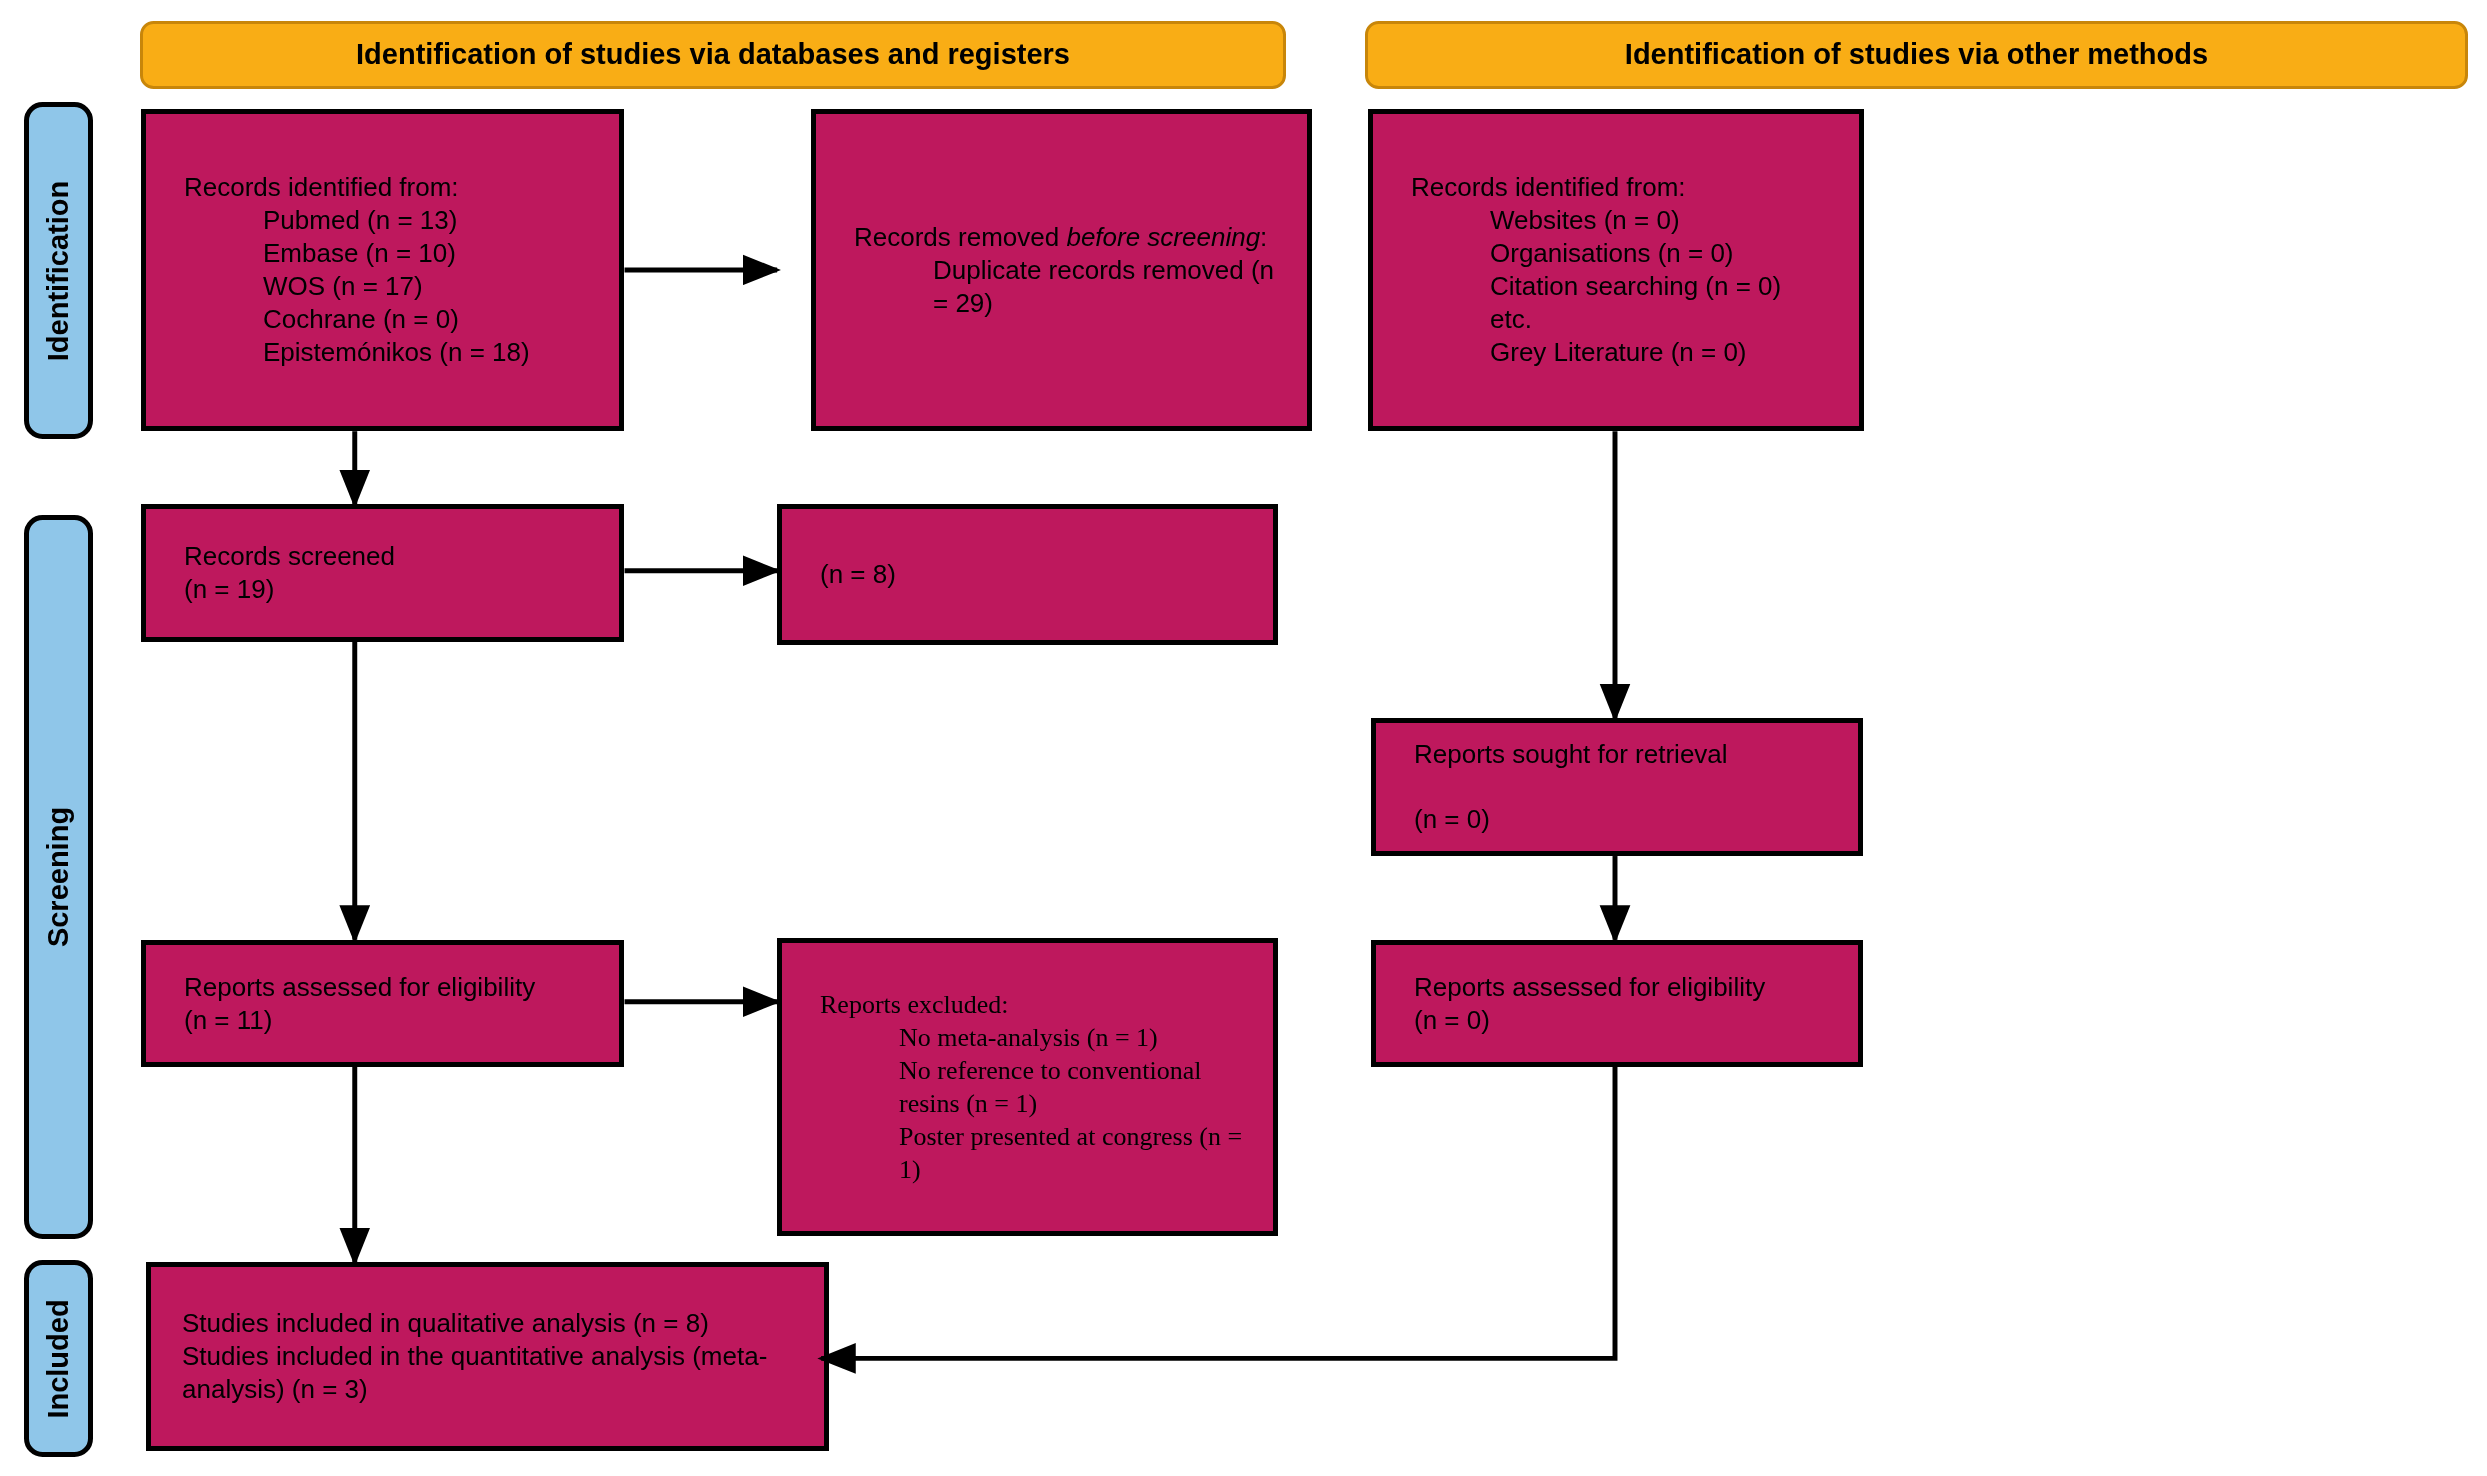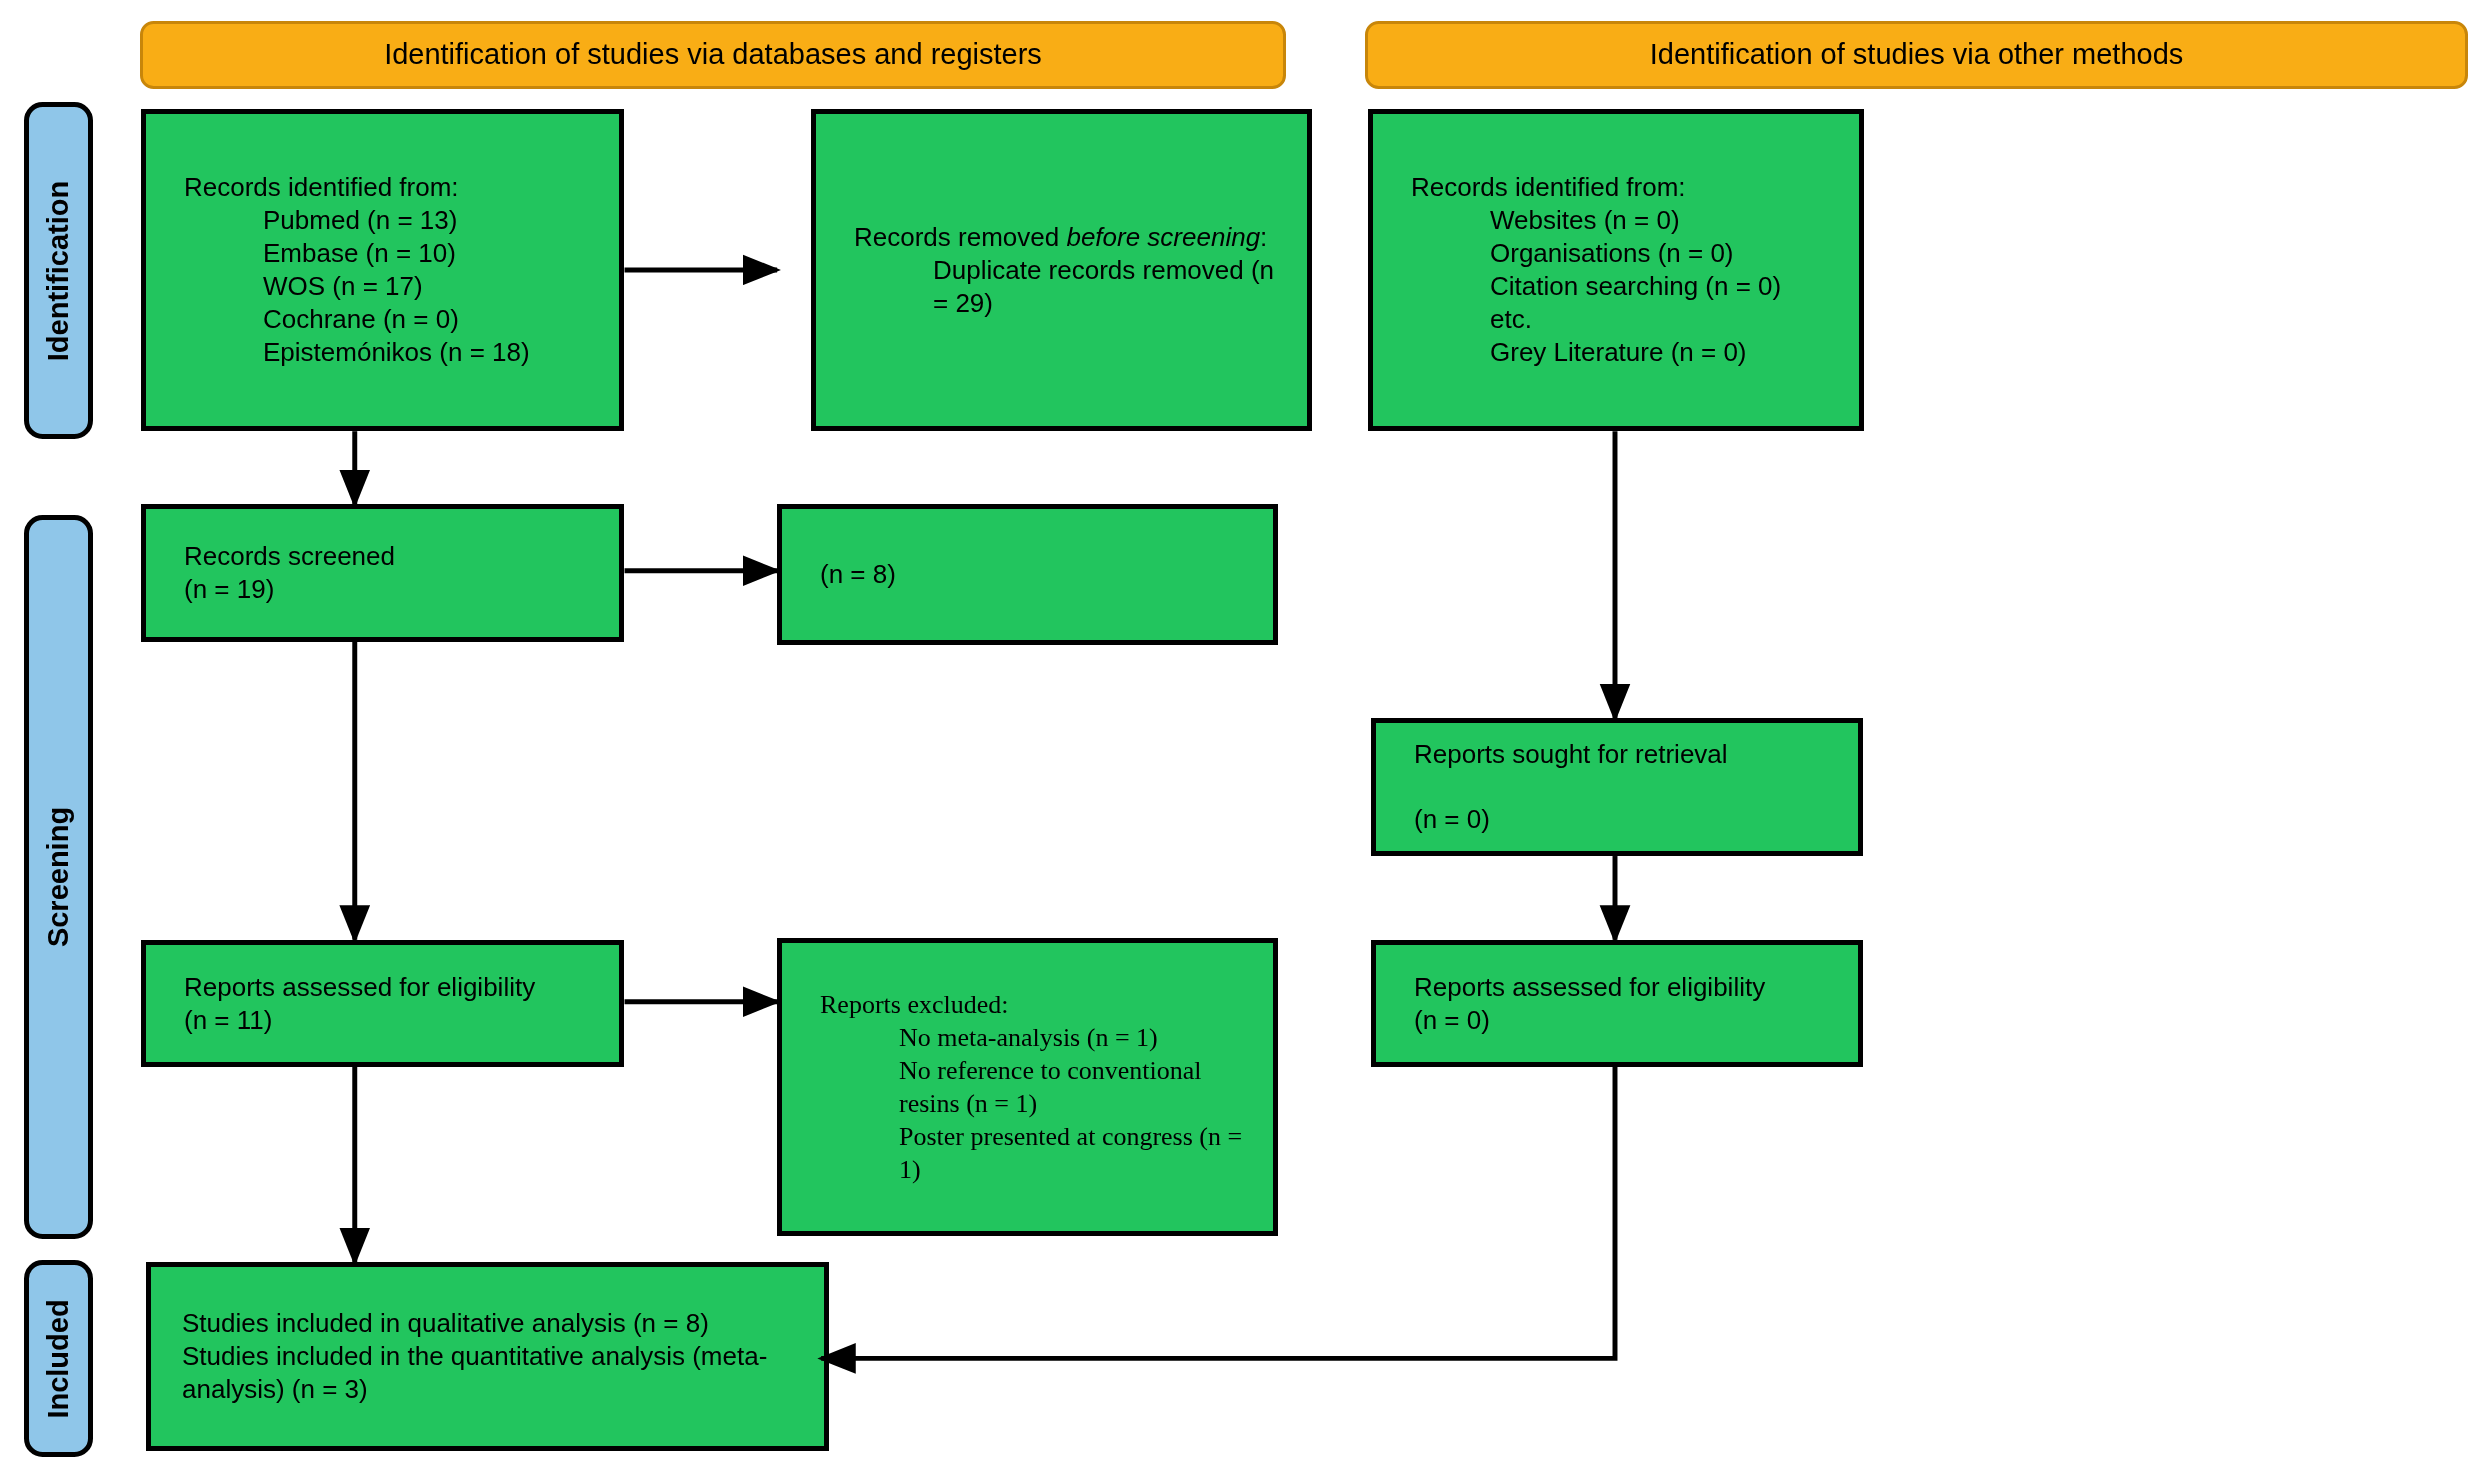--- a/index.html
+++ b/index.html
@@ -16,21 +16,21 @@
   
   .banner {
     position: absolute;
     height: 68px;
     background: var(--banner-fill, #F9AD15);
     border: 3.7px solid var(--banner-border, #C8860A);
     border-radius: 13.6px;
     display: flex;
     align-items: center;
     justify-content: center;
-    font-weight: normal;
+    font-weight: bold;
     font-size: 29px;
     box-sizing: border-box;
   }
   #banner-db    { left: 140px;  top: 20.5px; width: 1146px; }
   #banner-other { left: 1365px; top: 20.5px; width: 1103px; }
 
   
   .stage {
     position: absolute;
     left: 23.6px;
@@ -48,21 +48,21 @@
     font-weight: bold;
     font-size: 29px;
   }
   #stage-identification { top: 102px;  height: 337px; }
   #stage-screening      { top: 515px;  height: 724px; }
   #stage-included       { top: 1260px; height: 197px; }
 
   
   .box {
     position: absolute;
-    background: #22c55e;
+    background: #be185d;
     border: 5px solid var(--box-border, #000000);
     box-sizing: border-box;
     display: flex;
     flex-direction: column;
     justify-content: center;
     padding: 15px 17.4px 15px 38px;
     font-size: 26px;
     line-height: 33px;
   }
   .box .item { padding-left: 79px; }

